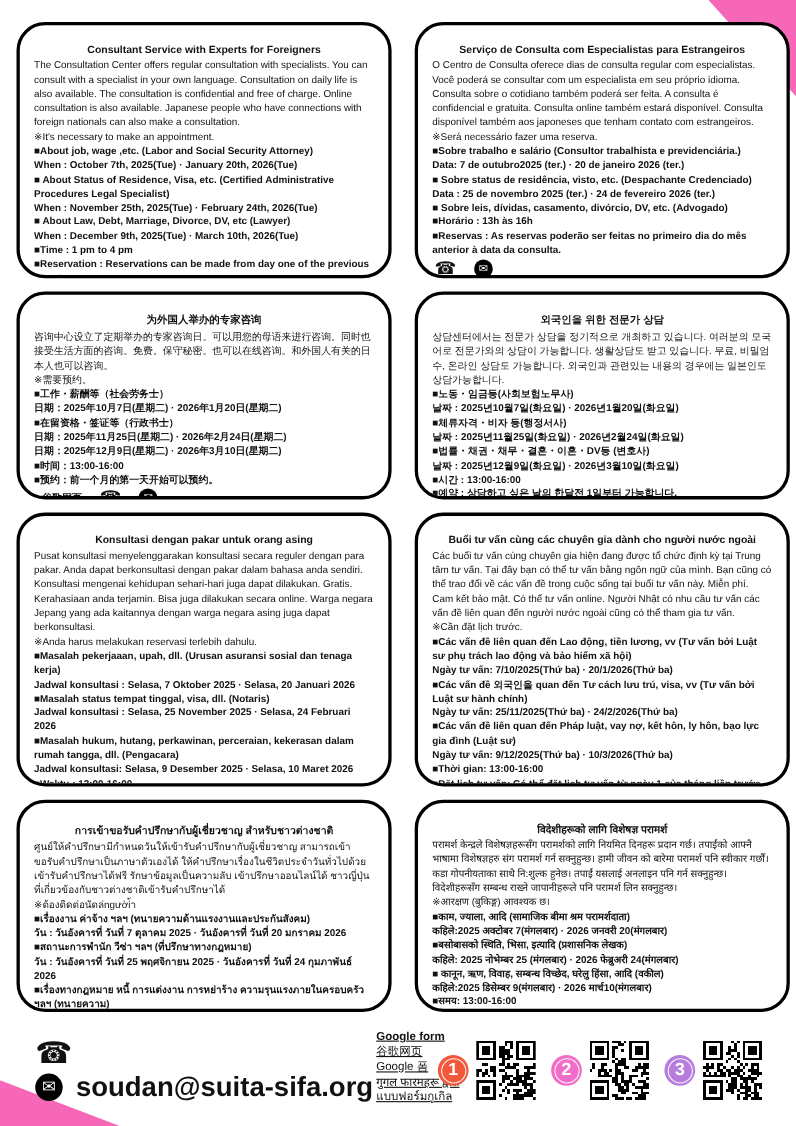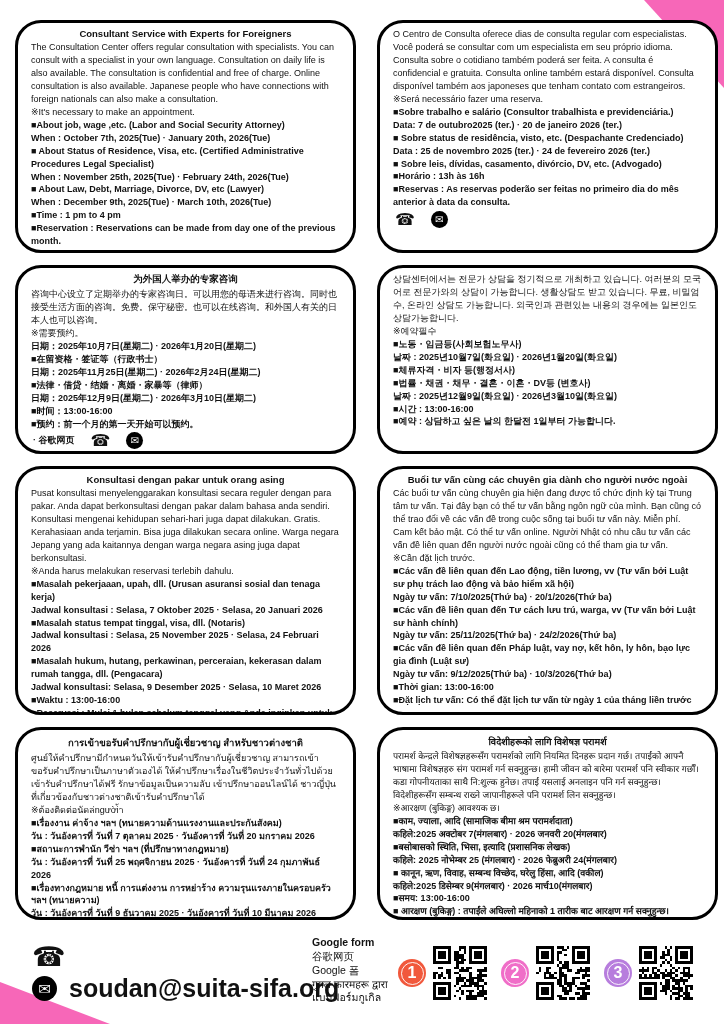--- a/index.html
+++ b/index.html
@@ -12,42 +12,42 @@
   .corner-bl{bottom:0;left:0;width:110px;height:42px;clip-path:polygon(0 0,0 100%,100% 100%);}
 
   .boxes{
     position:absolute;left:15px;top:20px;
     display:grid;grid-template-columns:341px 341px;
     grid-template-rows:233px 189px 249px 193px;
     column-gap:21px;row-gap:12px;
   }
   .box{
     border:3.5px solid #000;border-radius:26px;background:#fff;
-    padding:5px 13px 5px;overflow:hidden;box-sizing:border-box;
+    padding:17px 13px 5px;overflow:hidden;box-sizing:border-box;
   }
   .box-title{font-size:9.5px;font-weight:bold;text-align:center;margin:0 0 2px;}
   .box-intro,.box-note{font-size:9px;font-weight:normal;line-height:1.44;margin:0;}
   .box-line{font-size:9px;font-weight:bold;line-height:1.44;}
   .box-footer{display:flex;align-items:center;gap:16px;margin-top:2px;padding-left:2px;}
   .gform-label{font-size:9px;font-weight:bold;}
   .tel-icon{font-size:16px;line-height:1;}
   .env-circle{
     width:17px;height:17px;border-radius:50%;background:#000;color:#fff;
     display:inline-flex;align-items:center;justify-content:center;font-size:10px;line-height:1;
   }
 
   .page-footer{position:absolute;left:0;top:934px;width:724px;height:90px;}
   .contact{position:absolute;left:32px;top:10px;display:flex;flex-direction:column;gap:3px;}
   .contact-row{display:flex;align-items:center;gap:12px;font-weight:bold;}
   .tel-big{font-size:27px;line-height:1;}
   .env-big{width:25px;height:25px;font-size:15px;}
   .phone-number{font-size:27px;letter-spacing:.5px;}
   .email-address{font-size:25px;}
 
-  .gform-block{position:absolute;left:312px;top:2px;line-height:1.32;}
+  .gform-block{position:absolute;left:342px;top:2px;line-height:1.32;text-decoration:underline;}
   .gform-block .g-line{font-size:10.5px;}
   .gform-block .g-line.first{font-weight:bold;}
 
   .qr-row{position:absolute;left:398px;top:12px;display:flex;gap:14px;}
   .qr-group{display:flex;align-items:center;gap:7px;}
   .qr-badge{
     width:28px;height:28px;border-radius:50%;position:relative;flex:0 0 auto;
     display:flex;align-items:center;justify-content:center;color:#fff;font-weight:bold;font-size:16px;
   }
   .qr-badge::after{content:'';position:absolute;inset:2.5px;border:1.6px solid rgba(255,255,255,.92);border-radius:50%;}
@@ -76,20 +76,21 @@
         <div class="box-line">■Reservation : Reservations can be made from day one of the previous month.</div>
       </div>
     <div class="box-footer">
 
       <span class="tel-icon">☎</span>
       <span class="env-circle">✉</span>
     </div>
   </section>
 
   <section class="box">
+    <h2 class="box-title">Serviço de Consulta com Especialistas para Estrangeiros</h2>
     <p class="box-intro">O Centro de Consulta oferece dias de consulta regular com especialistas. Você poderá se consultar com um especialista em seu próprio idioma. Consulta sobre o cotidiano também poderá ser feita. A consulta é confidencial e gratuita. Consulta online também estará disponível. Consulta disponível também aos japoneses que tenham contato com estrangeiros.</p>
     <p class="box-note">※Será necessário fazer uma reserva.</p>
     <div>
         <div class="box-line">■Sobre trabalho e salário (Consultor trabalhista e previdenciária.)</div>
         <div class="box-line">Data: 7 de outubro2025 (ter.)  ·  20 de janeiro 2026 (ter.)</div>
         <div class="box-line">■ Sobre status de residência, visto, etc. (Despachante Credenciado)</div>
         <div class="box-line">Data : 25 de novembro 2025 (ter.)  ·  24 de fevereiro 2026 (ter.)</div>
         <div class="box-line">■ Sobre leis, dívidas, casamento, divórcio, DV, etc. (Advogado)</div>
         <div class="box-line">■Horário : 13h às 16h</div>
         <div class="box-line">■Reservas : As reservas poderão ser feitas no primeiro dia do mês anterior à data da consulta.</div>
@@ -99,42 +100,43 @@
       <span class="tel-icon">☎</span>
       <span class="env-circle">✉</span>
     </div>
   </section>
 
   <section class="box">
     <h2 class="box-title">为外国人举办的专家咨询</h2>
     <p class="box-intro">咨询中心设立了定期举办的专家咨询日。可以用您的母语来进行咨询。同时也接受生活方面的咨询。免费。保守秘密。也可以在线咨询。和外国人有关的日本人也可以咨询。</p>
     <p class="box-note">※需要预约。</p>
     <div>
+        <div class="box-line">■工作・薪酬等（社会劳务士）</div>
         <div class="box-line">日期：2025年10月7日(星期二) · 2026年1月20日(星期二)</div>
         <div class="box-line">■在留资格・签证等（行政书士）</div>
         <div class="box-line">日期：2025年11月25日(星期二) · 2026年2月24日(星期二)</div>
-        <div class="box-line">■法律・借贷・结婚・离婚・家暴等（律师）</div>
         <div class="box-line">日期：2025年12月9日(星期二) · 2026年3月10日(星期二)</div>
         <div class="box-line">■时间：13:00-16:00</div>
         <div class="box-line">■预约：前一个月的第一天开始可以预约。</div>
       </div>
     <div class="box-footer">
       <span class="gform-label">· 谷歌网页</span>
       <span class="tel-icon">☎</span>
       <span class="env-circle">✉</span>
     </div>
   </section>
 
   <section class="box">
+    <h2 class="box-title">외국인을 위한 전문가 상담</h2>
     <p class="box-intro">상담센터에서는 전문가 상담을 정기적으로 개최하고 있습니다. 여러분의 모국어로 전문가와의 상담이 가능합니다. 생활상담도 받고 있습니다. 무료, 비밀엄수, 온라인 상담도 가능합니다. 외국인과 관련있는 내용의 경우에는 일본인도 상담가능합니다.</p>
-    <p class="box-note">※예약필수</p>
     <div>
         <div class="box-line">■노동・임금등(사회보험노무사)</div>
         <div class="box-line">날짜 : 2025년10월7일(화요일) · 2026년1월20일(화요일)</div>
         <div class="box-line">■체류자격・비자 등(행정서사)</div>
+        <div class="box-line">날짜 : 2025년11월25일(화요일) · 2026년2월24일(화요일)</div>
         <div class="box-line">■법률・채권・채무・결혼・이혼・DV등 (변호사)</div>
         <div class="box-line">날짜 : 2025년12월9일(화요일) · 2026년3월10일(화요일)</div>
         <div class="box-line">■시간 : 13:00-16:00</div>
         <div class="box-line">■예약 : 상담하고 싶은 날의 한달전 1일부터 가능합니다.</div>
       </div>
 
   </section>
 
   <section class="box">
     <h2 class="box-title">Konsultasi dengan pakar untuk orang asing</h2>
@@ -153,21 +155,21 @@
 
   </section>
 
   <section class="box">
     <h2 class="box-title">Buổi tư vấn cùng các chuyên gia dành cho người nước ngoài</h2>
     <p class="box-intro">Các buổi tư vấn cùng chuyên gia hiện đang được tổ chức định kỳ tại Trung tâm tư vấn. Tại đây bạn có thể tư vấn bằng ngôn ngữ của mình. Bạn cũng có thể trao đổi về các vấn đề trong cuộc sống tại buổi tư vấn này. Miễn phí. Cam kết bảo mật. Có thể tư vấn online. Người Nhật có nhu cầu tư vấn các vấn đề liên quan đến người nước ngoài cũng có thể tham gia tư vấn.</p>
     <p class="box-note">※Cần đặt lịch trước.</p>
     <div>
         <div class="box-line">■Các vấn đề liên quan đến Lao động, tiền lương, vv (Tư vấn bởi Luật sư phụ trách lao động và bảo hiểm xã hội)</div>
         <div class="box-line">Ngày tư vấn: 7/10/2025(Thứ ba) · 20/1/2026(Thứ ba)</div>
-        <div class="box-line">■Các vấn đề liên quan đến Tư cách lưu trú, warga, vv (Tư vấn bởi Luật sư hành chính)</div>
+        <div class="box-line">■Các vấn đề 외국인을 quan đến Tư cách lưu trú, visa, vv (Tư vấn bởi Luật sư hành chính)</div>
         <div class="box-line">Ngày tư vấn: 25/11/2025(Thứ ba) · 24/2/2026(Thứ ba)</div>
         <div class="box-line">■Các vấn đề liên quan đến Pháp luật, vay nợ, kết hôn, ly hôn, bạo lực gia đình (Luật sư)</div>
         <div class="box-line">Ngày tư vấn: 9/12/2025(Thứ ba) · 10/3/2026(Thứ ba)</div>
         <div class="box-line">■Thời gian: 13:00-16:00</div>
         <div class="box-line">■Đặt lịch tư vấn: Có thể đặt lịch tư vấn từ ngày 1 của tháng liền trước</div>
       </div>
 
   </section>
 
   <section class="box">

